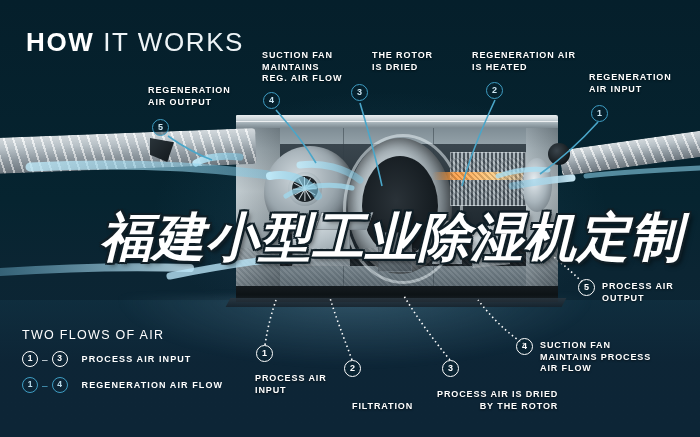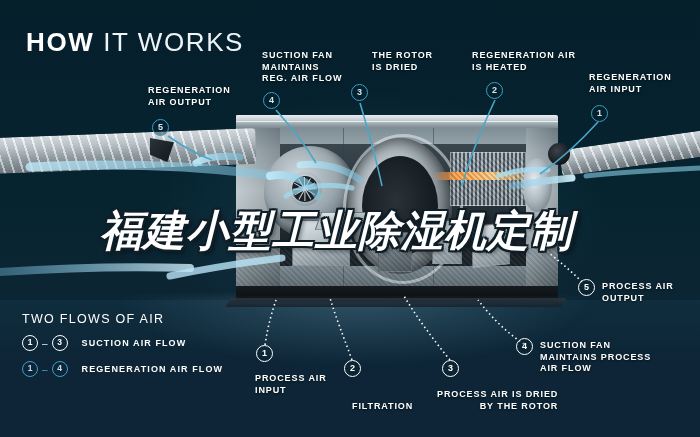--- a/index.html
+++ b/index.html
@@ -52,21 +52,21 @@
     font-size:9px;font-weight:700;line-height:14.5px;text-align:center;
     background:rgba(6,34,46,0.35);
     box-sizing:border-box;
   }
   .badge.blue{border-color:#3f9ec4;color:#cfe8f4;background:rgba(6,34,46,0.45);}
 
   
   .leaders{position:absolute;left:0;top:0;width:700px;height:437px;pointer-events:none;}
 
   
-  .legend{position:absolute;left:22px;top:312px;}
+  .legend{position:absolute;left:22px;top:328px;}
   .legend-title{
     color:#fff;font-size:12.5px;font-weight:400;letter-spacing:1.3px;
     margin-bottom:9px;
   }
   .legend-row{display:flex;align-items:center;margin-bottom:10px;}
   .lg-circle{
     width:16px;height:16px;border-radius:50%;border:1.3px solid #fff;color:#fff;
     font-size:8.5px;font-weight:700;line-height:13.5px;text-align:center;
     box-sizing:border-box;
   }
@@ -193,21 +193,21 @@
     background:linear-gradient(135deg,#2a343a 0%,#11171b 100%);
     clip-path:polygon(0 0,100% 18%,72% 100%,0 70%);
   }
 
   
   .flows{position:absolute;left:0;top:0;width:700px;height:437px;pointer-events:none;}
 
   
   .watermark{
     position:absolute;left:100px;top:203px;width:510px;
-    font-size:42px;font-weight:700;font-style:italic;letter-spacing:1px;
+    font-size:52px;font-weight:700;font-style:italic;letter-spacing:1px;
     color:#ffffff;white-space:nowrap;
     text-shadow:
       2px 0 0 #101f27,-2px 0 0 #101f27,0 2px 0 #101f27,0 -2px 0 #101f27,
       2px 2px 0 #101f27,-2px 2px 0 #101f27,2px -2px 0 #101f27,-2px -2px 0 #101f27,
       3px 3px 5px rgba(0,0,0,.55);
   }
 </style>
 </head>
 <body>
 
@@ -381,21 +381,21 @@
     <div>BY THE ROTOR</div>
   </div>
 
   <div class="legend">
     <div class="legend-title">TWO FLOWS OF AIR</div>
 
     <div class="legend-row">
       <div class="lg-circle">1</div>
       <div class="lg-dash">–</div>
       <div class="lg-circle">3</div>
-      <div class="lg-text">SUCTION AIR FLOW</div>
+      <div class="lg-text">PROCESS AIR INPUT</div>
     </div>
 
     <div class="legend-row">
       <div class="lg-circle blue">1</div>
       <div class="lg-dash blue">–</div>
       <div class="lg-circle blue">4</div>
       <div class="lg-text">REGENERATION AIR FLOW</div>
     </div>
   </div>
 

